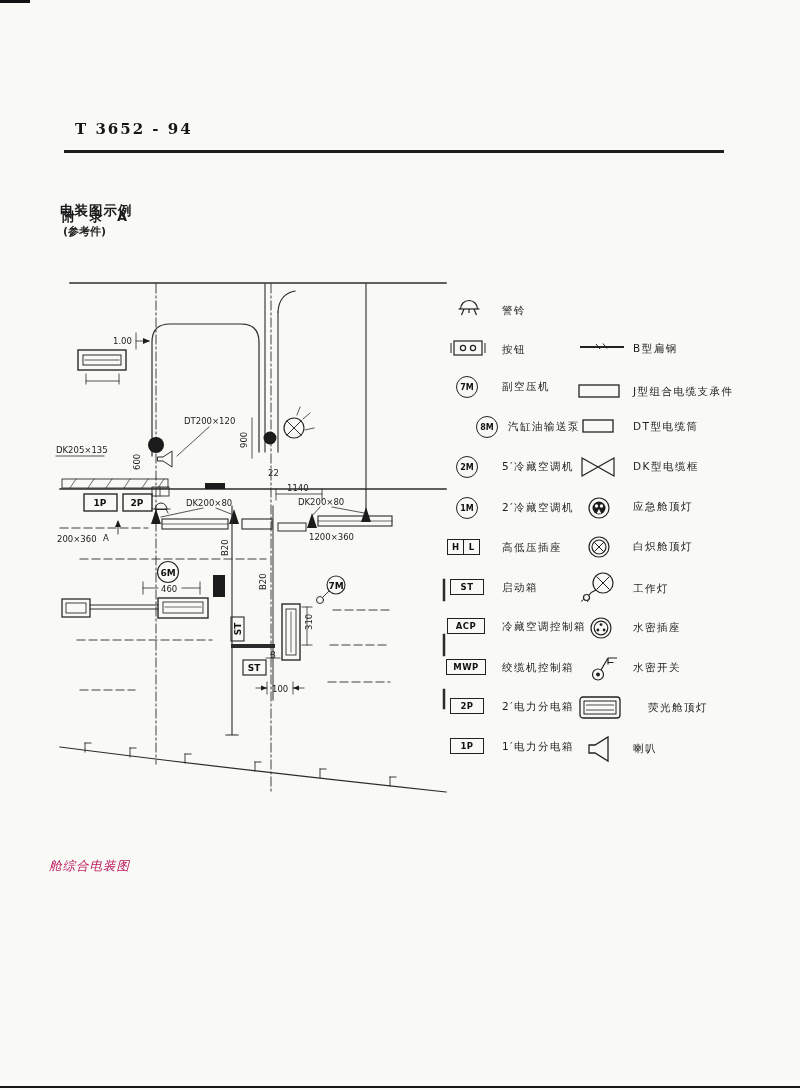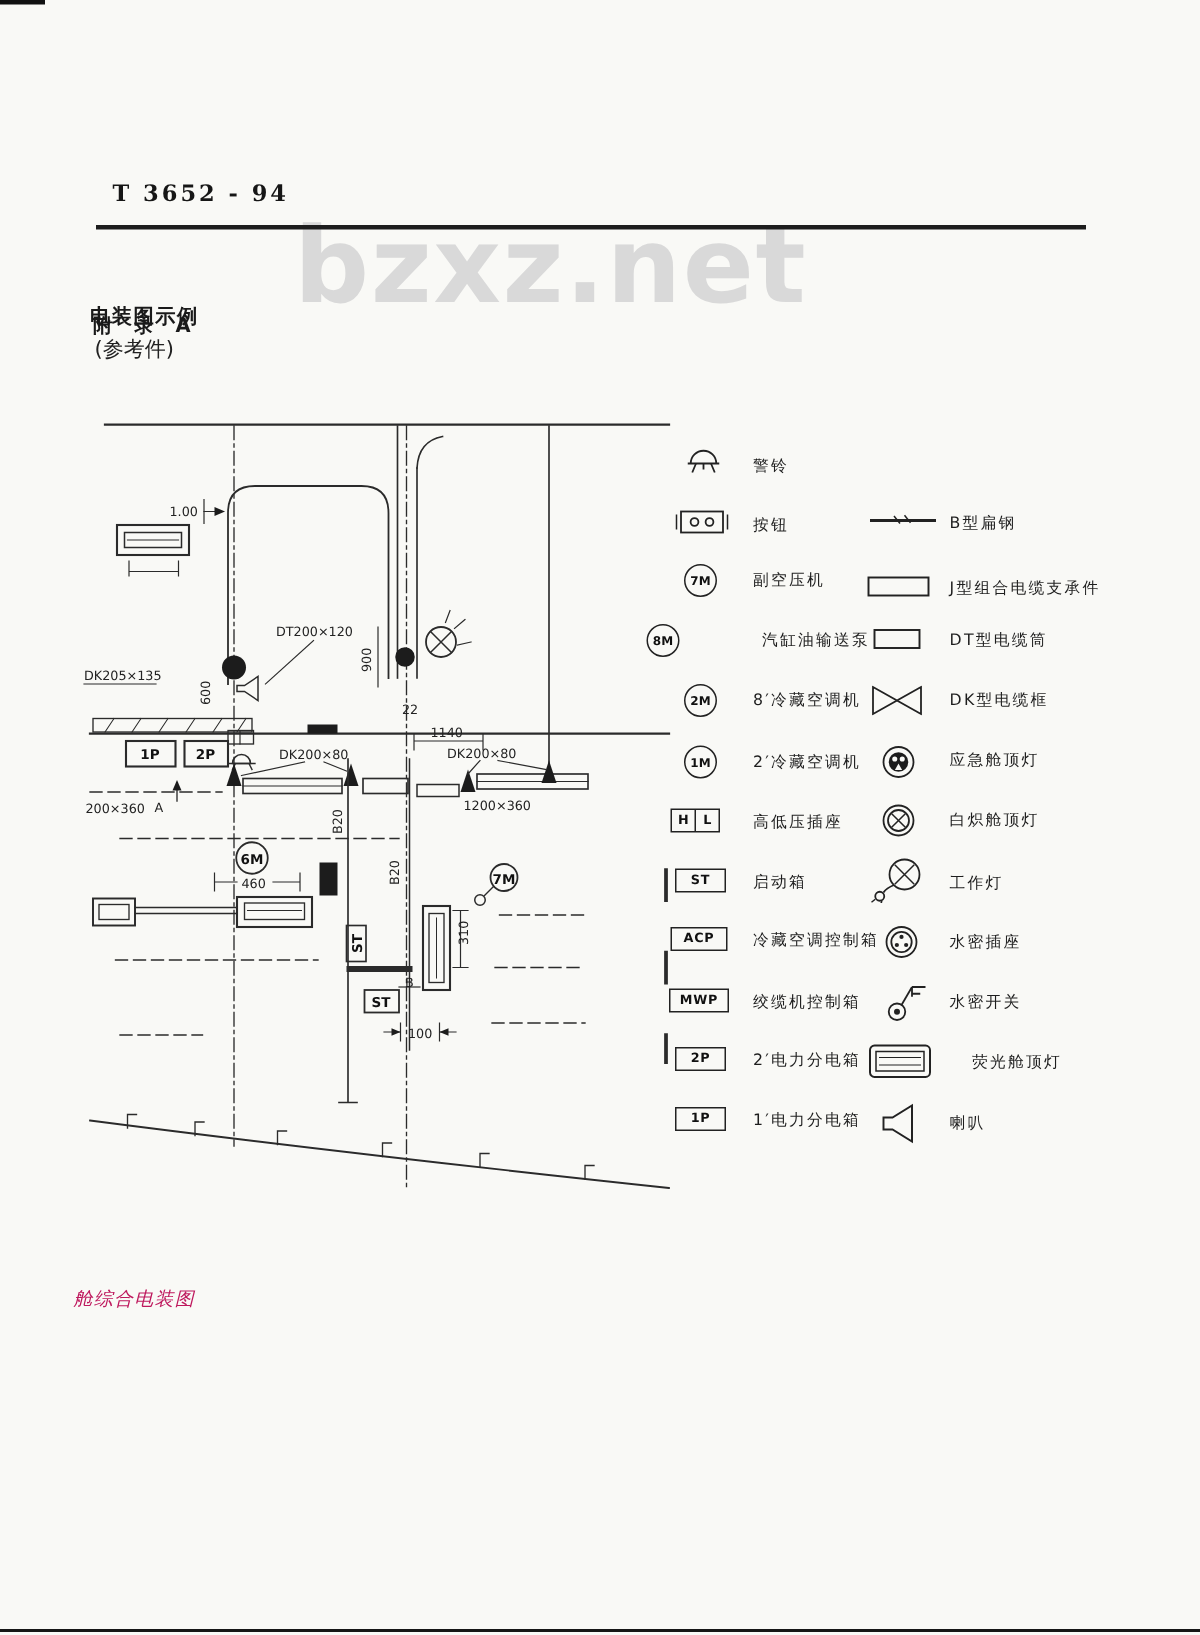--- a/index.html
+++ b/index.html
@@ -12,21 +12,21 @@
     position:absolute;left:196px;top:136px;z-index:1;
     font-size:70px;font-weight:bold;letter-spacing:1px;
     color:#d9d9d9;font-family:"DejaVu Sans",sans-serif;white-space:nowrap;
   }
   .docnum{position:absolute;left:64px;top:120px;z-index:2;
     font-size:15px;font-weight:bold;letter-spacing:2px;
     font-family:"DejaVu Serif",serif;color:#161616;margin-left:11px;}
   .rule{position:absolute;left:64px;top:150px;width:660px;height:3px;background:#1d1d1d;z-index:2;}
   .apx1{position:absolute;left:62px;top:180px;z-index:2;font-size:13px;font-weight:bold;letter-spacing:5px;color:#1a1a1a;margin-top:28px;}
   .apx2{position:absolute;left:60px;top:202px;z-index:2;font-size:13.5px;font-weight:bold;letter-spacing:1px;color:#1a1a1a;}
-  .apx3{position:absolute;left:63px;top:224px;z-index:2;font-size:14px;color:#222;}
+  .apx3{position:absolute;left:63px;top:224px;z-index:2;font-size:11px;color:#222;font-weight:bold;}
   .caption{position:absolute;left:49px;top:858px;z-index:2;font-size:12.5px;letter-spacing:1px;color:#be185d;font-style:italic;}
   .corner-mark{position:absolute;left:0;top:0;width:30px;height:3px;background:#111;}
   .bottom-line{position:absolute;left:0;top:1086px;width:800px;height:2px;background:#161616;}
 
   .diagram{position:absolute;left:55px;top:275px;z-index:2;}
   .dtext{font-size:8.5px;fill:#222;font-family:"DejaVu Sans",sans-serif;}
   .dcode{font-size:9px;font-weight:bold;fill:#111;font-family:"DejaVu Sans",sans-serif;}
 
   .legend{position:absolute;left:0;top:0;width:652px;height:1090px;z-index:2;pointer-events:none;}
   .lsym{position:absolute;}
@@ -48,21 +48,20 @@
   .hlbox span:first-child{border-right:1.2px solid #222;}
 </style>
 </head>
 <body>
 
 <div class="page">
 
   <div class="corner-mark"></div>
   <div class="bottom-line"></div>
 
-  <div class="wm">bzxz.net</div>
 
   <div class="docnum">T 3652 - 94</div>
   <div class="rule"></div>
 
   <div class="apx1">附 录 A</div>
   <div class="apx2">电装图示例</div>
   <div class="apx3">(参考件)</div>
 
   <svg class="diagram" width="395" height="540" viewBox="55 275 395 540">
     <g stroke="#2b2b2b" fill="none" stroke-width="1.1" stroke-linecap="square">
@@ -238,29 +237,29 @@
         <path d="M1,5 V15 M35,5 V15" stroke-width="1"></path>
       </svg>
     </div>
     <div class="llbl" style="left:502px;top:343px">按钮</div>
 
     <div class="mcircle" style="left:456px;top:376px">
         <span>7M</span>
       </div>
     <div class="llbl" style="left:502px;top:380px">副空压机</div>
 
-    <div class="mcircle" style="left:431px;top:416px">
+    <div class="mcircle" style="left:476px;top:416px">
         <span>8M</span>
       </div>
     <div class="llbl" style="left:508px;top:420px">汽缸油输送泵</div>
 
     <div class="mcircle" style="left:456px;top:456px">
         <span>2M</span>
       </div>
-    <div class="llbl" style="left:502px;top:460px">8′冷藏空调机</div>
+    <div class="llbl" style="left:502px;top:460px">5′冷藏空调机</div>
 
     <div class="mcircle" style="left:456px;top:497px">
         <span>1M</span>
       </div>
     <div class="llbl" style="left:502px;top:501px">2′冷藏空调机</div>
 
     <div class="hlbox" style="left:447px;top:539px">
       <span>H</span>
         <span>L</span>
     </div>

